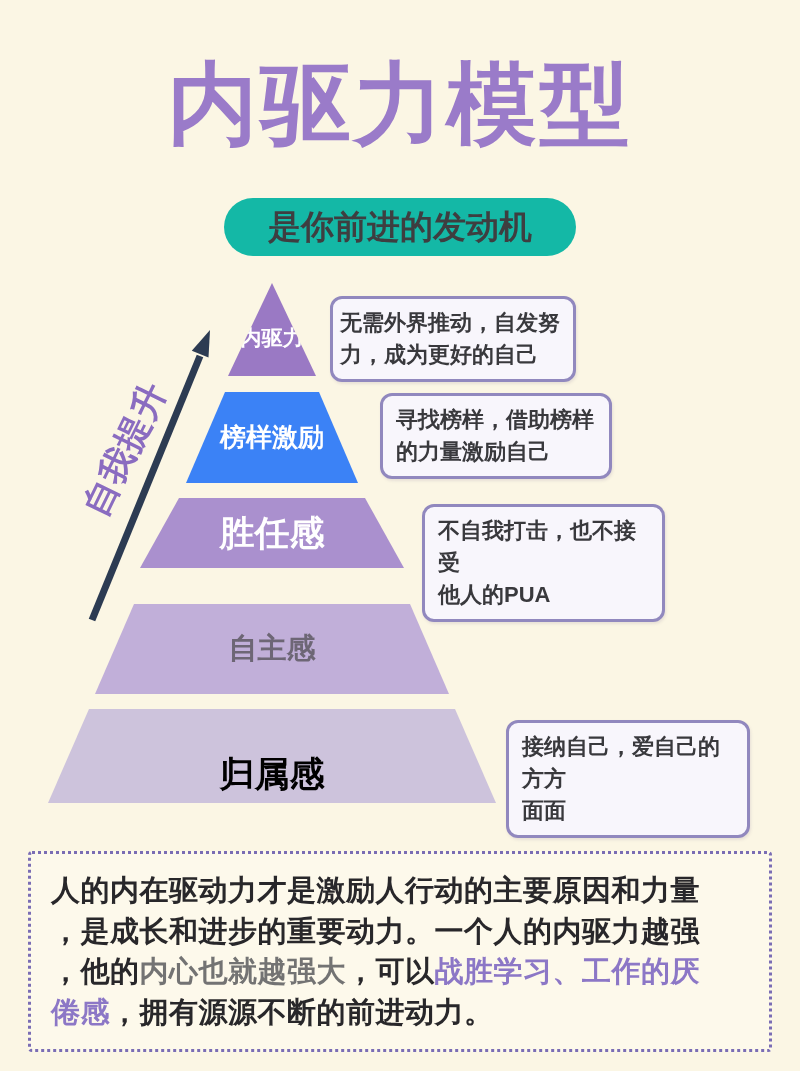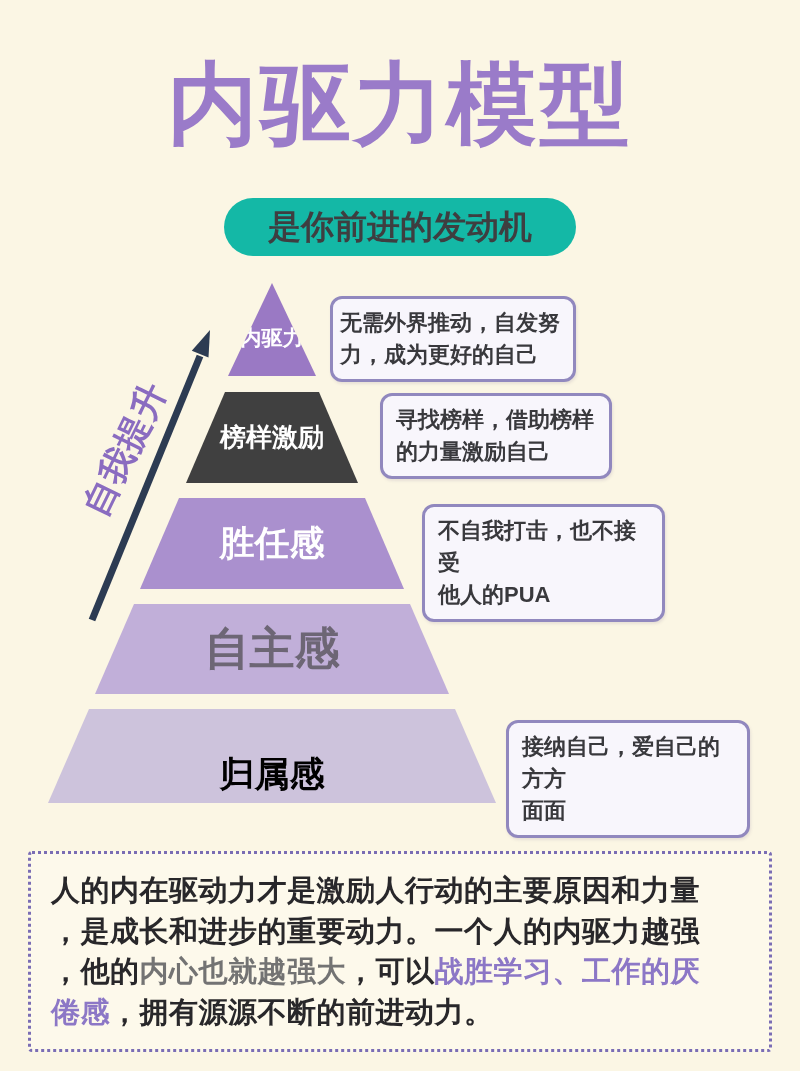--- a/index.html
+++ b/index.html
@@ -40,26 +40,26 @@
     filter:drop-shadow(2px 3px 2px rgba(90,70,120,0.15));
   }
   .layer .lab{font-weight:700;}
   .layer-1{left:228px;top:283px;width:88px;height:93px;
     clip-path:polygon(50% 0,100% 100%,0 100%);
     align-items:flex-end;padding-bottom:24px;box-sizing:border-box;}
   .layer-1 .lab{font-size:21px;}
   .layer-2{left:186px;top:392px;width:172px;height:91px;
     clip-path:polygon(39px 0,calc(100% - 39px) 0,100% 100%,0 100%);}
   .layer-2 .lab{font-size:26px;}
-  .layer-3{left:140px;top:498px;width:264px;height:91px;
+  .layer-3{left:140px;top:498px;width:264px;height:70px;
     clip-path:polygon(39px 0,calc(100% - 39px) 0,100% 100%,0 100%);}
   .layer-3 .lab{font-size:35px;}
   .layer-4{left:95px;top:604px;width:354px;height:90px;
     clip-path:polygon(39px 0,calc(100% - 39px) 0,100% 100%,0 100%);}
-  .layer-4 .lab{font-size:45px;}
+  .layer-4 .lab{font-size:29px;}
   .layer-5{left:48px;top:709px;width:448px;height:94px;
     clip-path:polygon(41px 0,calc(100% - 41px) 0,100% 100%,0 100%);}
   .layer-5 .lab{font-size:35px;}
   
   .note{
     position:absolute;box-sizing:border-box;
     background:#F8F6FC;
     border:3px solid #9188BE;border-radius:12px;
     padding:8px 13px;
     font-size:22px;font-weight:700;color:#39393D;
@@ -96,21 +96,21 @@
   <svg class="arrow-svg" width="800" height="1071" viewBox="0 0 800 1071" style="color: rgb(44, 59, 82);">
     <line x1="92" y1="620" x2="200" y2="356" stroke="currentColor" stroke-width="7"></line>
     <polygon points="210,330 208.5,357.5 191.8,350.7" fill="currentColor"></polygon>
   </svg>
 
   <div class="axis-label" style="color: rgb(138, 108, 192);">自我提升</div>
 
   <div class="layer layer-1" style="background: rgb(154, 121, 196);">
     <span class="lab" style="color: rgb(255, 255, 255);">内驱力</span>
   </div>
-  <div class="layer layer-2" style="background: #404040; text-align: right;">
+  <div class="layer layer-2" style="background: #3b82f6; text-align: right;">
     <span class="lab" style="color: rgb(255, 255, 255);">榜样激励</span>
   </div>
   <div class="layer layer-3" style="background: rgb(170, 144, 206);">
     <span class="lab" style="color: rgb(255, 255, 255);">胜任感</span>
   </div>
   <div class="layer layer-4" style="background: rgb(193, 175, 217);">
     <span class="lab" style="color: rgb(109, 102, 117);">自主感</span>
   </div>
   <div class="layer layer-5" style="background: rgb(205, 195, 220);">
     <span class="lab" style="color: #000000; margin-top: 37px;">归属感</span>

